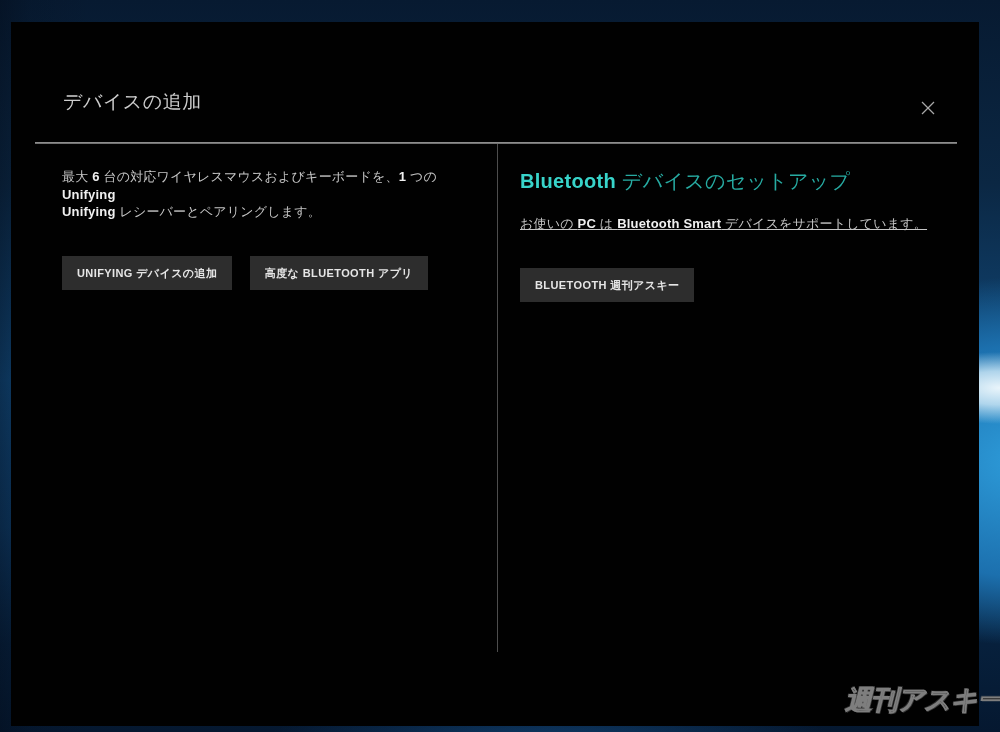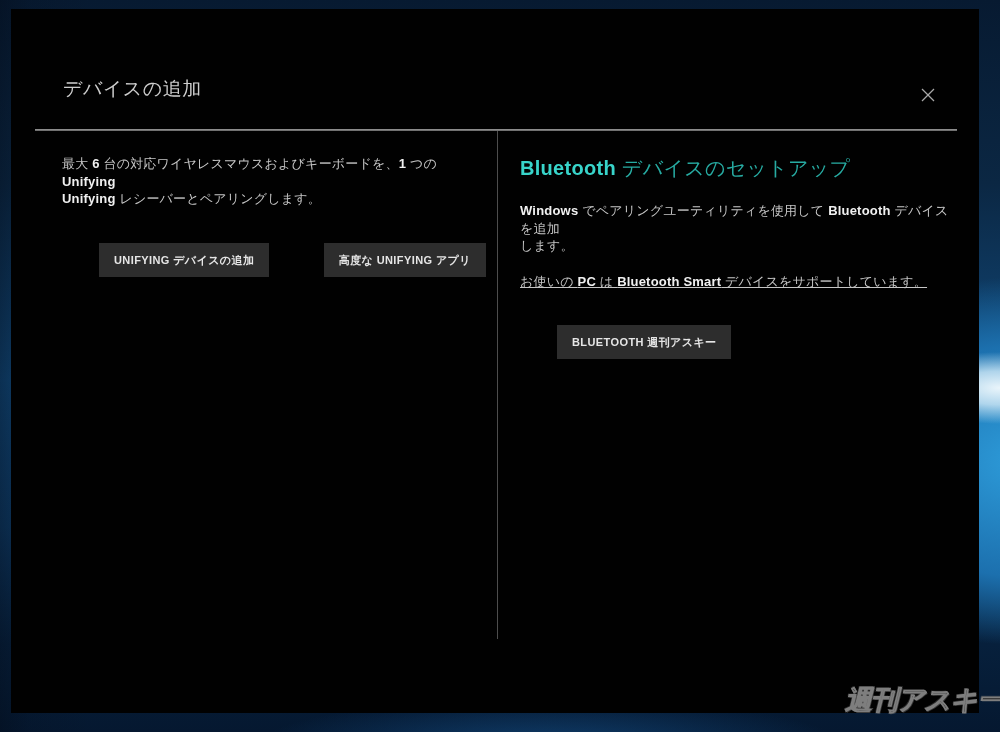--- a/index.html
+++ b/index.html
@@ -21,21 +21,21 @@
       radial-gradient(ellipse 130px 48px at 100% 53%, #eaf5fb 0%, rgba(200,228,244,0.85) 35%, rgba(150,200,230,0) 75%),
       radial-gradient(ellipse 300px 230px at 102% 63%, #2d9bd9 0%, #1c70ae 50%, rgba(12,50,90,0) 80%),
       radial-gradient(ellipse 420px 70px at 55% 102%, rgba(25,95,160,0.55) 0%, rgba(25,95,160,0) 70%),
       linear-gradient(90deg, rgba(3,10,22,0.40) 0%, rgba(3,10,22,0.12) 3%, rgba(3,10,22,0) 9%),
       linear-gradient(180deg, #071a31 0%, #0b2743 25%, #11497a 52%, #0e3a64 72%, #07203c 88%, #051830 100%);
   }
 
   .dialog {
     position: absolute;
     left: 11px;
-    top: 9px;
+    top: 22px;
     width: 968px;
     height: 704px;
     background: #010101;
   }
 
   .dialog-title {
     position: absolute;
     left: 52px;
     top: 66px;
     font-size: 19px;
@@ -122,21 +122,20 @@
     padding: 0 15px;
     margin-right: 13px;
     background: #2d2d2d;
     border: none;
     color: #e6e6e6;
     font-family: "Liberation Sans", "DejaVu Sans", sans-serif;
     font-size: 11px;
     font-weight: 600;
     letter-spacing: 0.4px;
     cursor: pointer;
-    margin-left: 37px;
   }
 
   .watermark {
     position: absolute;
     right: -3px;
     bottom: 14px;
     font-size: 27px;
     font-weight: bold;
     font-style: italic;
     letter-spacing: -1px;
@@ -164,28 +163,27 @@
 
     <div class="hrule"></div>
     <div class="vrule"></div>
 
     <section class="col col-left">
 
       <p><span>最大 </span><span class="b">6</span><span> 台の対応ワイヤレスマウスおよびキーボードを、</span><span class="b">1</span><span> つの </span><span class="b">Unifying</span><br><span class="b">Unifying</span><span> レシーバーとペアリングします。</span></p>
 
       <div class="btn-row">
         <button class="dlg-btn">UNIFYING デバイスの追加</button>
-        <button class="dlg-btn">高度な UNIFYING アプリ</button>
+        <button class="dlg-btn">高度な BLUETOOTH アプリ</button>
       </div>
     </section>
 
     <section class="col col-right">
       <h2><span class="brand">Bluetooth</span><span class="rest"> デバイスのセットアップ</span></h2>
 
-      <p><span class="b">Windows</span><span> でペアリングユーティリティを使用して </span><span class="b">Bluetooth</span><span> デバイスを追加</span><br><span>します。</span></p>
 
       <p class="para-gap"><span>お使いの </span><span class="b">PC</span><span> は </span><span class="b">Bluetooth Smart</span><span> デバイスをサポートしています。</span></p>
 
       <div class="btn-row-bt">
         <button class="dlg-btn">BLUETOOTH 週刊アスキー</button>
       </div>
     </section>
 
   </div>
 

